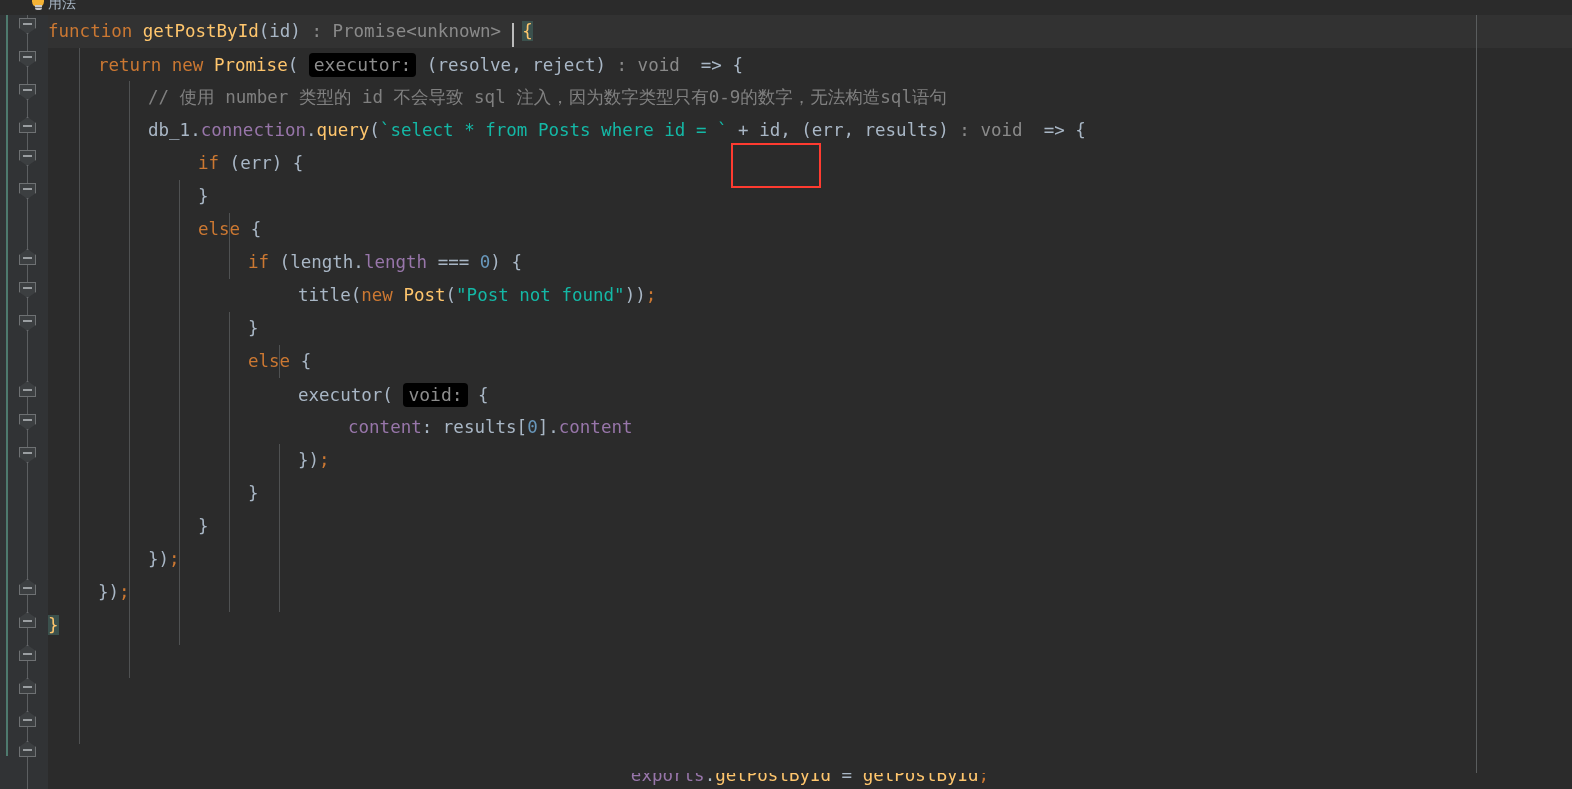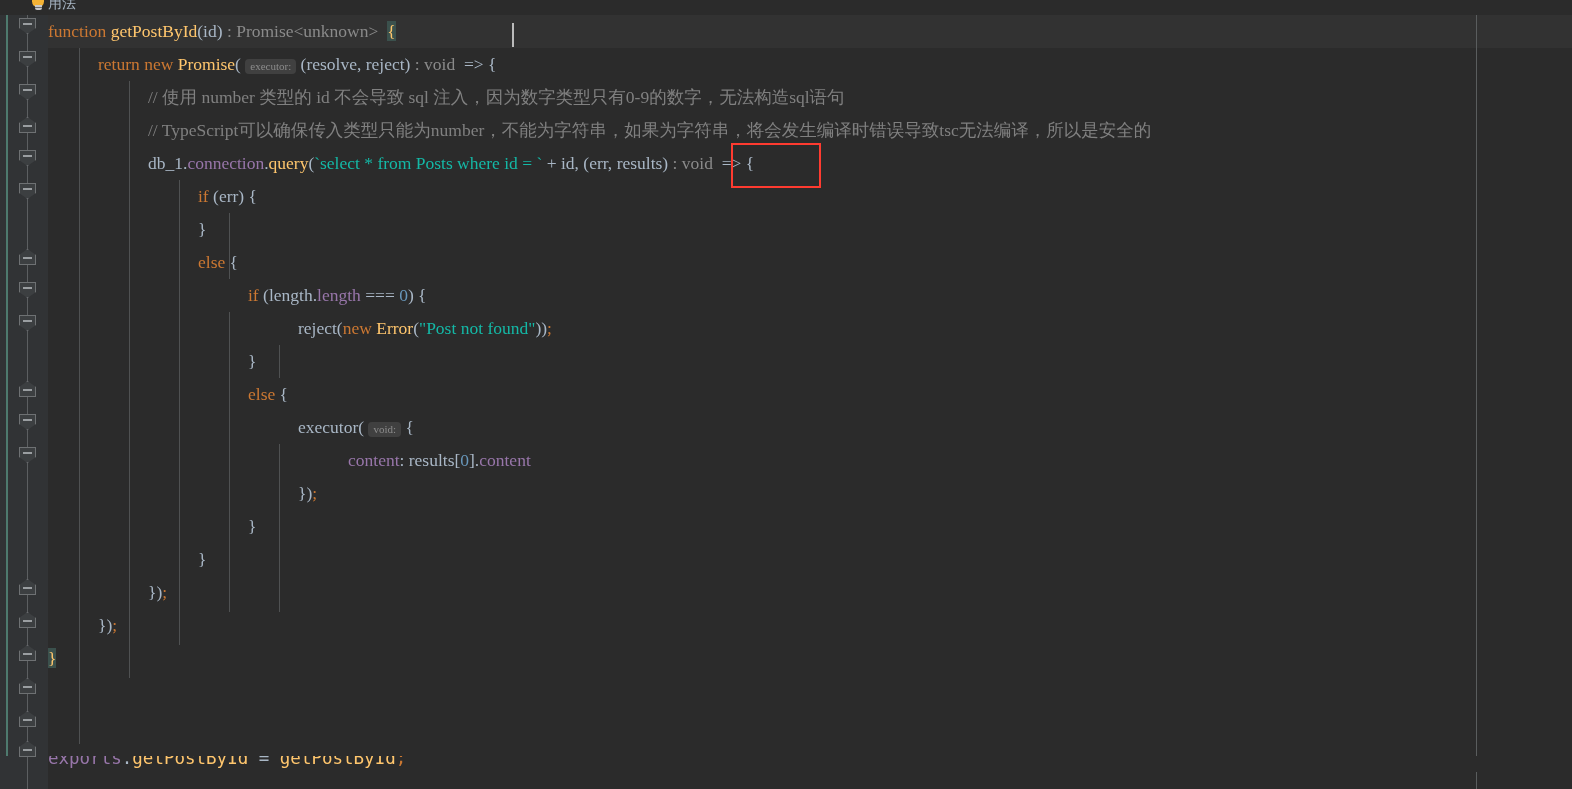--- a/index.html
+++ b/index.html
@@ -83,21 +83,20 @@
   .fold-marker.down .bar { top: 4px; }
   .fold-marker.up .bar   { top: 7px; }
 
   
   #code-surface {
     position: absolute;
     left: 48px; top: 15px;
     width: 1524px; height: 774px;
     background: #2b2b2b;
     overflow: hidden;
-    font-family: Liberation Serif, serif;
   }
   #current-line-band {
     position: absolute; left: 0; top: 0; width: 1524px; height: 33px;
     background: #323232;
   }
   #right-margin-guide {
     position: absolute; left: 1428px; top: 0; width: 1px; height: 774px;
     background: #5a5d5e;
   }
   .indent-guide {
@@ -114,24 +113,24 @@
   }
   .code-line .ind { display: inline-block; }
 
   
   .t-kw      { color: #cc7832; }         
   .t-fn      { color: #ffc66d; }         
   .t-plain   { color: #a9b7c6; }
   .t-type    { color: #8a8a8a; }         
   .t-hintbg  {
     color: #8c8c8c;
-    background: #404040;
+    background: #000000;
     border-radius: 4px;
     padding: 1px 5px 2px 5px;
-    font-size: 11px;
+    font-size: 18px;
   }
   .t-comment { color: #808080; }
   .t-str     { color: #14b8a6; }
   .t-num     { color: #6897bb; }
   .t-prop    { color: #9876aa; }         
   .t-semi    { color: #cc7832; }
   .t-brace-hl{ background: #3b514d; color: #ffc66d; }
 
   
   #caret {
@@ -144,24 +143,25 @@
   #red-box {
     position: absolute;
     border: 2px solid #ff3b30;
     background: transparent;
     pointer-events: none;
     z-index: 5;
   }
 
   
   #bottom-clip {
-    position: absolute; left: 48px; top: 756px;
+    position: absolute; left: 48px; top: 773px;
     width: 1524px; height: 16px;
     overflow: hidden;
     background: #2b2b2b;
+    text-align: center;
   }
   #bottom-clip .code-line { height: 33px; }
 </style>
 </head>
 <body>
 
 <div id="editor-root">
 
   <div id="hint-strip">
     <div class="hint-inner">
@@ -243,27 +243,26 @@
         <div class="indent-guide" style="left: 181px; top: 198px; height: 66px;"></div>
         <div class="indent-guide" style="left: 181px; top: 297px; height: 300px;"></div>
         <div class="indent-guide" style="left: 231px; top: 330px; height: 33px;"></div>
         <div class="indent-guide" style="left: 231px; top: 429px; height: 168px;"></div>
       </div>
     <div id="right-margin-guide"></div>
     <div id="code-lines">
         <div class="code-line"><span class="ind" style="width: 0px;"></span><span class="t-kw">function </span><span class="t-fn">getPostById</span><span class="t-plain">(id)</span><span class="t-type"> : Promise&lt;unknown&gt;</span><span class="t-plain">  </span><span class="t-brace-hl">{</span></div>
         <div class="code-line"><span class="ind" style="width: 50px;"></span><span class="t-kw">return </span><span class="t-kw">new </span><span class="t-fn">Promise</span><span class="t-plain">(</span><span class="t-plain"> </span><span class="t-hintbg">executor:</span><span class="t-plain"> (resolve, </span><span class="t-plain">reject)</span><span class="t-type"> : void</span><span class="t-plain">  =&gt; {</span></div>
         <div class="code-line"><span class="ind" style="width: 100px;"></span><span class="t-comment">// </span><span class="t-comment">使用 number 类型的 id 不会导致 sql 注入，因为数字类型只有0-9的数字，无法构造sql语句</span></div>
-        <div class="code-line"><span class="ind" style="width: 100px;"></span><span class="t-comment">// </span><span class="t-comment">TypeScript可以确保传入类型只能为number，不能为字符串，如果为字符串，将会发生编译时错误导致tsc无法编译，所以是安全的</span></div>
         <div class="code-line"><span class="ind" style="width: 100px;"></span><span class="t-plain">db_1</span><span class="t-plain">.</span><span class="t-prop">connection</span><span class="t-plain">.</span><span class="t-fn">query</span><span class="t-plain">(</span><span class="t-str">`select * from Posts where id = `</span><span class="t-plain"> + </span><span class="t-plain">id,</span><span class="t-plain"> (err, </span><span class="t-plain">results)</span><span class="t-type"> : void</span><span class="t-plain">  =&gt; {</span></div>
         <div class="code-line"><span class="ind" style="width: 150px;"></span><span class="t-kw">if</span><span class="t-plain"> (err) {</span></div>
         <div class="code-line"><span class="ind" style="width: 150px;"></span><span class="t-plain">}</span></div>
         <div class="code-line"><span class="ind" style="width: 150px;"></span><span class="t-kw">else</span><span class="t-plain"> {</span></div>
         <div class="code-line"><span class="ind" style="width: 200px;"></span><span class="t-kw">if</span><span class="t-plain"> (length.</span><span class="t-prop">length</span><span class="t-plain"> === </span><span class="t-num">0</span><span class="t-plain">) {</span></div>
-        <div class="code-line"><span class="ind" style="width: 250px;"></span><span class="t-plain">reject(</span><span class="t-kw">new </span><span class="t-fn">Error</span><span class="t-plain">(</span><span class="t-str">"Post not found"</span><span class="t-plain">))</span><span class="t-semi">;</span></div>
+        <div class="code-line"><span class="ind" style="width: 250px;"></span><span class="t-plain">title(</span><span class="t-kw">new </span><span class="t-fn">Post</span><span class="t-plain">(</span><span class="t-str">"Post not found"</span><span class="t-plain">))</span><span class="t-semi">;</span></div>
         <div class="code-line"><span class="ind" style="width: 200px;"></span><span class="t-plain">}</span></div>
         <div class="code-line"><span class="ind" style="width: 200px;"></span><span class="t-kw">else</span><span class="t-plain"> {</span></div>
         <div class="code-line"><span class="ind" style="width: 250px;"></span><span class="t-plain">executor(</span><span class="t-plain"> </span><span class="t-hintbg">void:</span><span class="t-plain"> {</span></div>
         <div class="code-line"><span class="ind" style="width: 300px;"></span><span class="t-prop">content</span><span class="t-plain">: results[</span><span class="t-num">0</span><span class="t-plain">].</span><span class="t-prop">content</span></div>
         <div class="code-line"><span class="ind" style="width: 250px;"></span><span class="t-plain">})</span><span class="t-semi">;</span></div>
         <div class="code-line"><span class="ind" style="width: 200px;"></span><span class="t-plain">}</span></div>
         <div class="code-line"><span class="ind" style="width: 150px;"></span><span class="t-plain">}</span></div>
         <div class="code-line"><span class="ind" style="width: 100px;"></span><span class="t-plain">})</span><span class="t-semi">;</span></div>
         <div class="code-line"><span class="ind" style="width: 50px;"></span><span class="t-plain">})</span><span class="t-semi">;</span></div>
         <div class="code-line"><span class="ind" style="width: 0px;"></span><span class="t-brace-hl">}</span></div>

